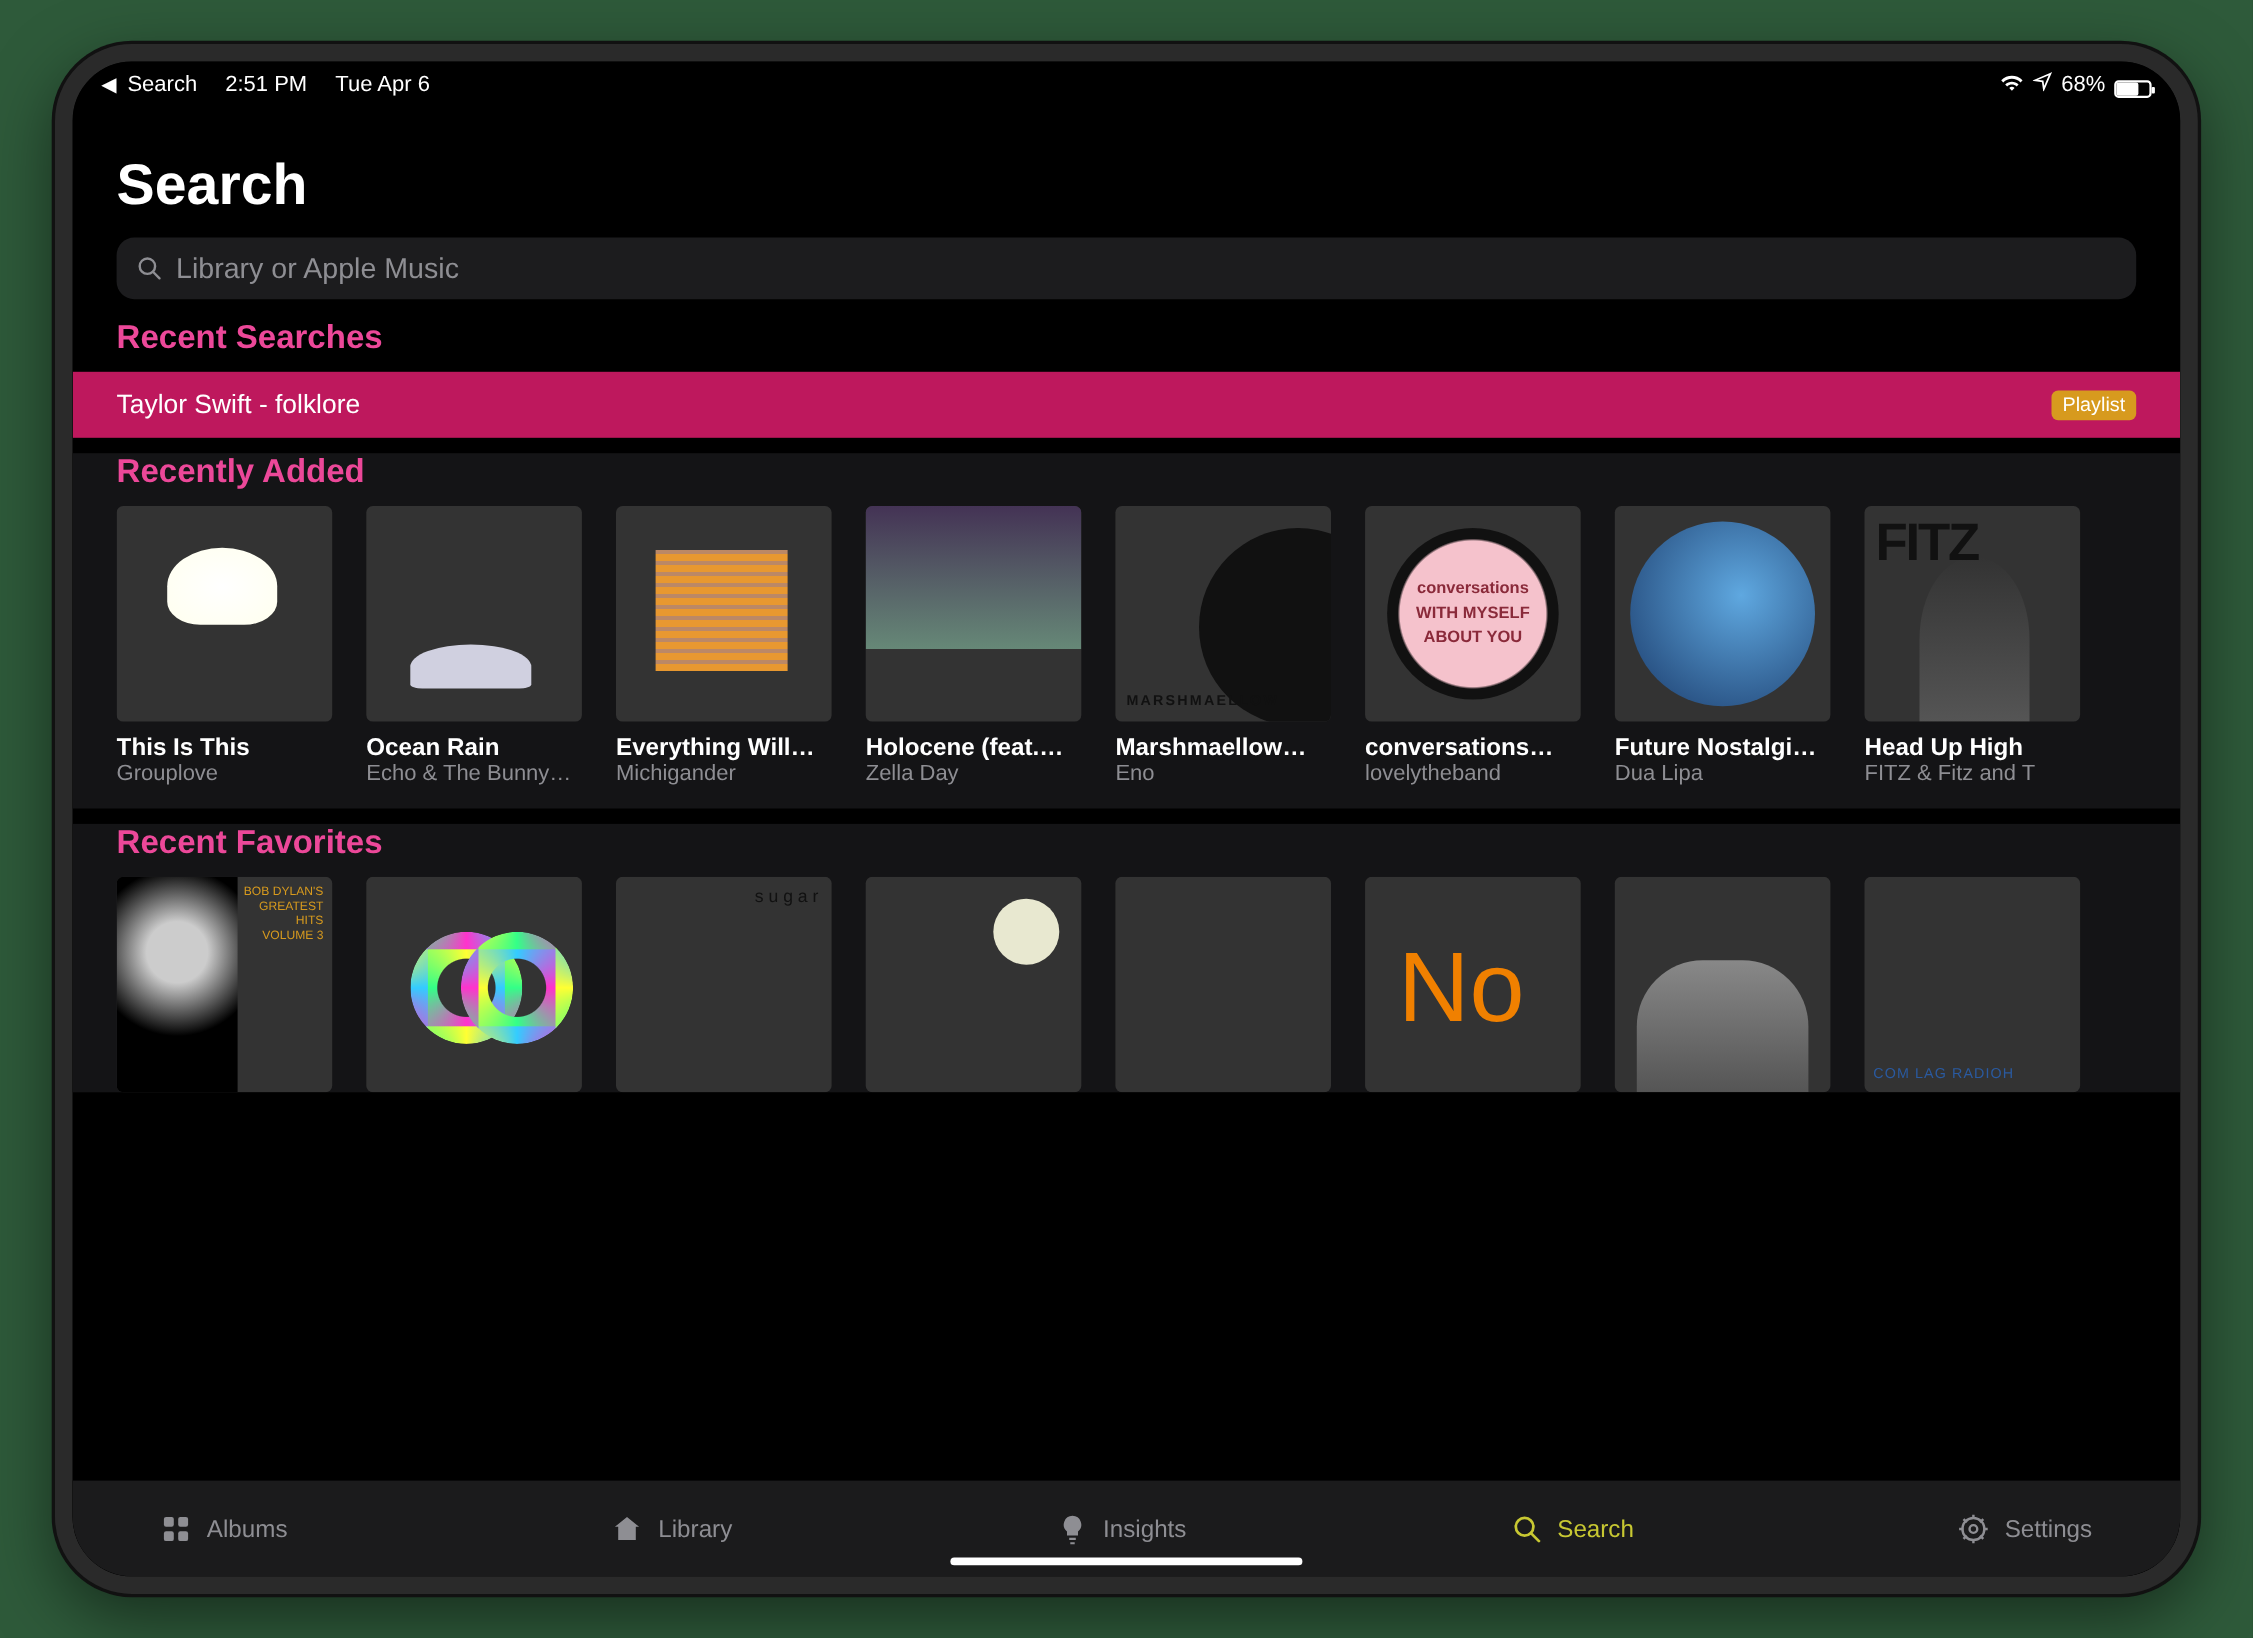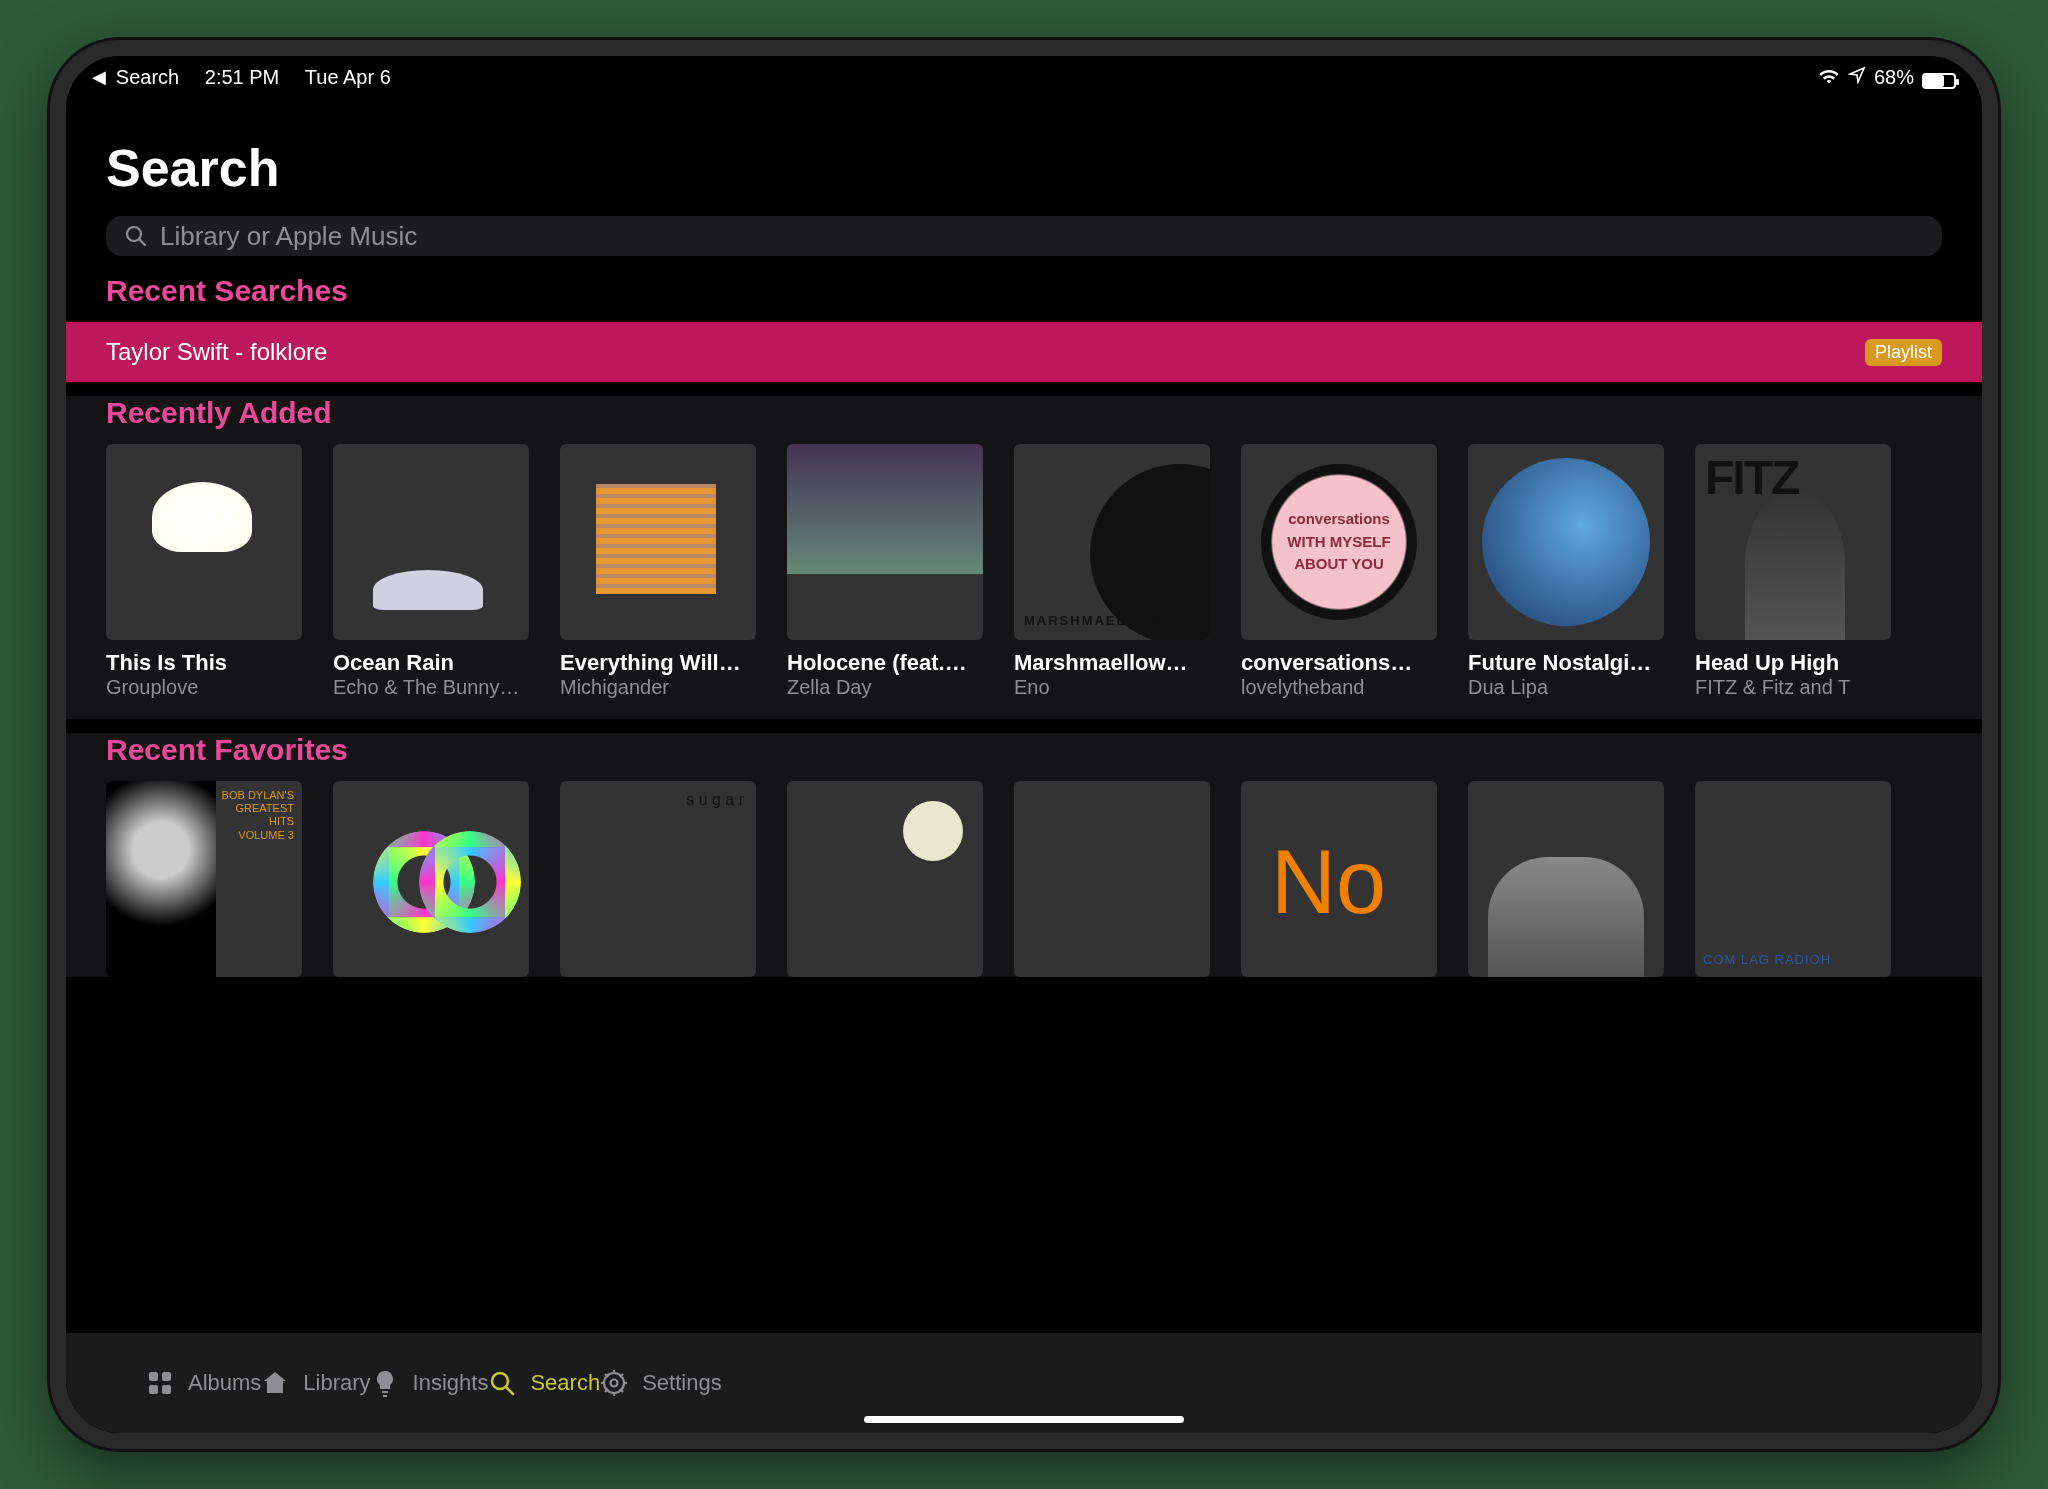--- a/index.html
+++ b/index.html
@@ -61,21 +61,21 @@
   }
 
   .page-title {
     color:#fff; font-size: 52px; font-weight: 700;
     margin-bottom: 18px;
   }
 
   .search-field {
     background: #1c1c1e;
     border-radius: 16px;
-    height: 40px;
+    height: 56px;
     display:flex; align-items:center;
     padding: 0 18px;
     gap: 12px;
     margin-bottom: 18px;
   }
   .search-field svg { flex:0 0 auto; }
   .search-field input {
     flex:1; background:transparent; border:none; outline:none;
     color:#8e8e93; font-size: 26px;
   }
@@ -176,25 +176,25 @@
   .fart6::after{content:"No";position:absolute;top:50px;left:30px;font-size:90px;color:#f08000;font-weight:400;}
   .fart7 { background:#f0ece4;}
   .fart7::before{content:"";position:absolute;bottom:0;left:20px;right:20px;height:120px;background:linear-gradient(#888,#555);border-radius:60px 60px 0 0;}
   .fart8 { background:#f8f4ec;}
   .fart8::after{content:"COM  LAG    RADIOH";position:absolute;bottom:10px;left:8px;font-size:13px;color:#2a5aa0;letter-spacing:1px;}
 
   
   .tabbar {
     position:absolute;
     left:0; right:0; bottom:0;
-    height:100px;
+    height:87px;
     background: rgba(28,28,30,0.95);
     display:flex;
     align-items:center;
-    justify-content:flex-start;
+    justify-content:space-between;
     padding: 0 80px;
   }
   .tab {
     display:flex; align-items:center; gap:14px;
     color:#8e8e93; font-size:22px;
   }
   .tab.active { color:#c8c832; }
   .tab svg { display:block; }
 
   .home-indicator {

